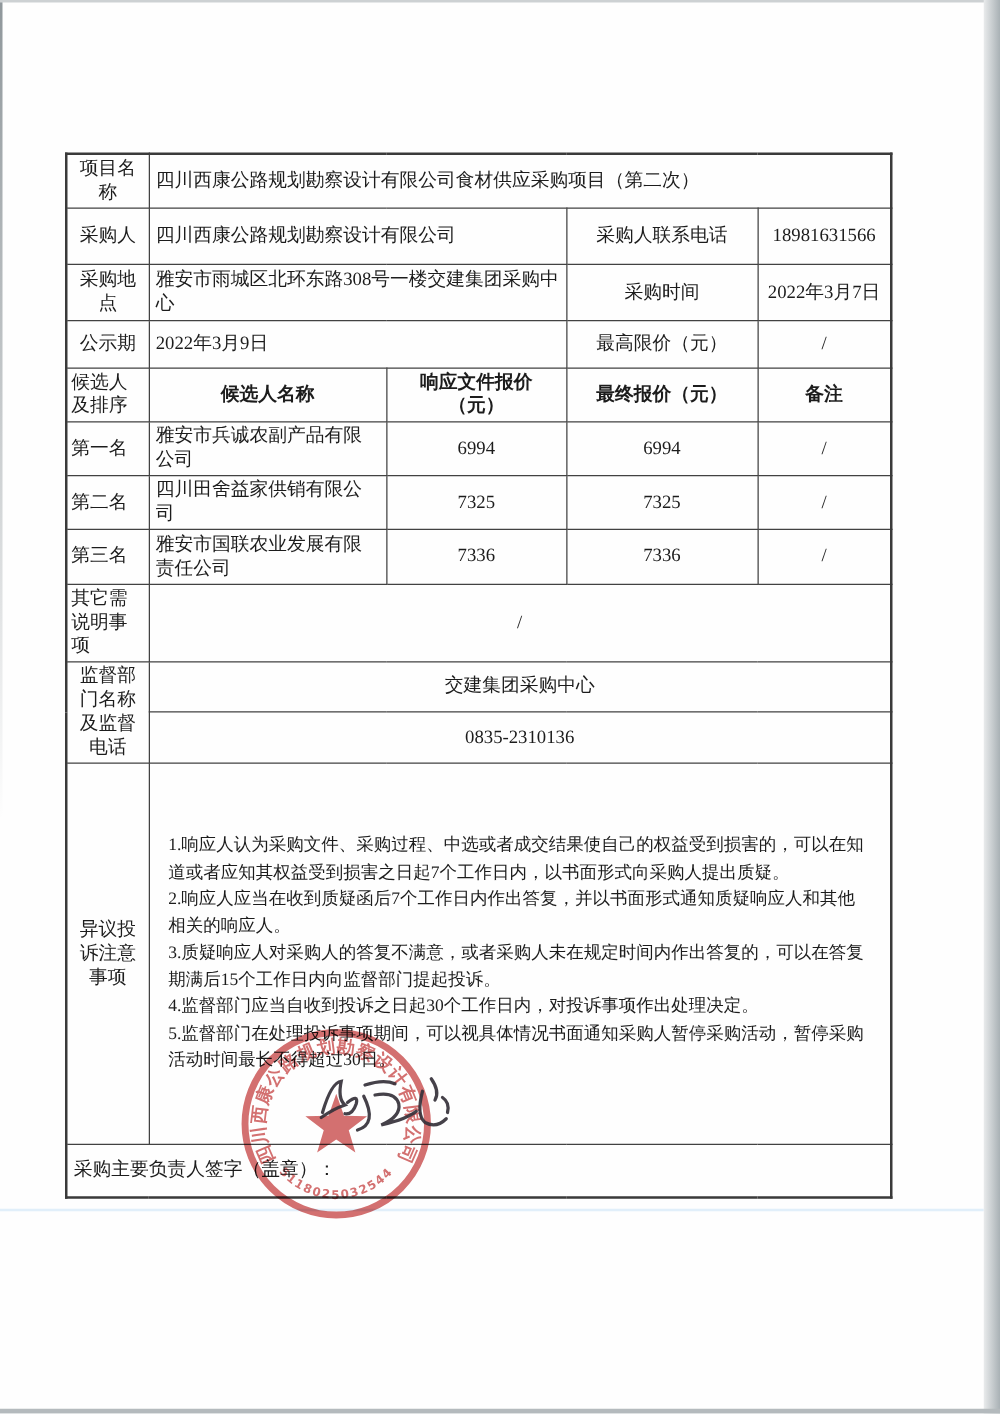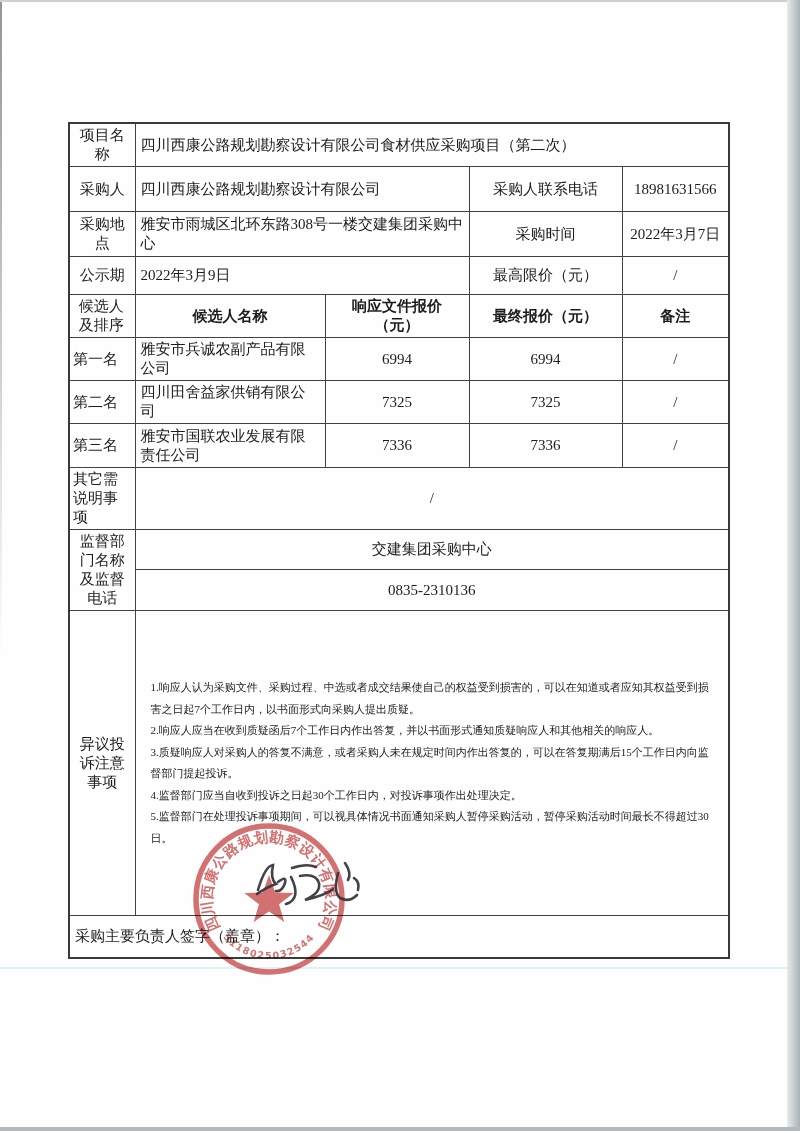--- a/index.html
+++ b/index.html
@@ -17,21 +17,21 @@
   .blue-line{position:absolute;left:0;top:967px;width:787px;height:2px;
     background:rgba(150,200,240,.28);}
 
   .title{
     position:absolute;top:60px;left:62px;width:676px;margin:0;
     font-size:21px;line-height:26px;font-weight:bold;text-align:center;
     letter-spacing:.5px;color:#181818;
   }
 
   table.doc{
-    position:absolute;left:68px;top:122px;width:660px;
+    position:absolute;left:52px;top:122px;width:660px;
     border-collapse:collapse;table-layout:fixed;
     font-size:15px;color:#1c1c1c;
   }
   table.doc td{
     border:1.5px solid #424242;vertical-align:middle;
     padding:2px 5px;overflow:hidden;line-height:19px;
   }
   table.doc{border:2px solid #3a3a3a;}
   td.lbl{text-align:center;padding:2px 1px;}
   td.left{text-align:left;padding-left:6px;}
@@ -40,21 +40,21 @@
   tr.r1{height:38px;} tr.r2{height:45px;} tr.r3{height:45px;margin-top:20px;} tr.r4{height:38px;}
   tr.r5{height:37px;} tr.r6{height:41px;} tr.r7{height:40px;} tr.r8{height:44px;}
   tr.r9{height:35px;} tr.r10a{height:40px;} tr.r10b{height:41px;}
   tr.r11{height:300px;} tr.r12{height:42px;}
   td.name{padding-left:5px;line-height:20px;}
   td.obj{padding:0;vertical-align:middle;}
   .obj-wrap{
     display:flex;flex-direction:column;justify-content:center;
     height:300px;padding:0 10px 0 10px;box-sizing:border-box;
   }
-  .obj-wrap p{margin:0;font-size:11px;line-height:21.5px;text-align:left;}
+  .obj-wrap p{margin:0;font-size:14px;line-height:21.5px;text-align:left;}
   td.sig{padding-left:8px;text-align:left;}
 
   
   .stamp{position:absolute;left:191px;top:820px;width:156px;height:158px;
     opacity:.8;mix-blend-mode:multiply;z-index:3;}
   .stamp svg{display:block;width:100%;height:100%;}
   .stamp .ringline{fill:none;stroke:#c94c4c;stroke-width:5.5;}
   .stamp .ringtext{fill:#c94c4c;font-size:14.5px;font-weight:bold;letter-spacing:.5px;
     font-family:"Liberation Serif","DejaVu Serif",serif;}
   .stamp .serial{fill:#c94c4c;font-size:9.5px;letter-spacing:1.4px;font-weight:bold;
@@ -96,21 +96,21 @@
         <td class="ctr">采购时间</td>
         <td class="ctr">2022年3月7日</td>
       </tr>
       <tr class="r4">
         <td class="lbl">公示期</td>
         <td class="left" colspan="2">2022年3月9日</td>
         <td class="ctr">最高限价（元）</td>
         <td class="ctr">/</td>
       </tr>
       <tr class="r5 hdr">
-        <td class="lbl" style="font-weight:normal;text-align:center;padding-left:3px;">候选人及排序</td>
+        <td class="lbl" style="font-weight:normal;text-align:left;padding-left:3px;">候选人及排序</td>
         <td>候选人名称</td>
         <td>响应文件报价（元）</td>
         <td>最终报价（元）</td>
         <td>备注</td>
       </tr>
       <tr class="r6">
         <td class="lbl" style="text-align:left;padding-left:3px;">第一名</td>
         <td class="name">雅安市兵诚农副产品有限公司</td>
         <td class="ctr">6994</td>
         <td class="ctr">6994</td>

